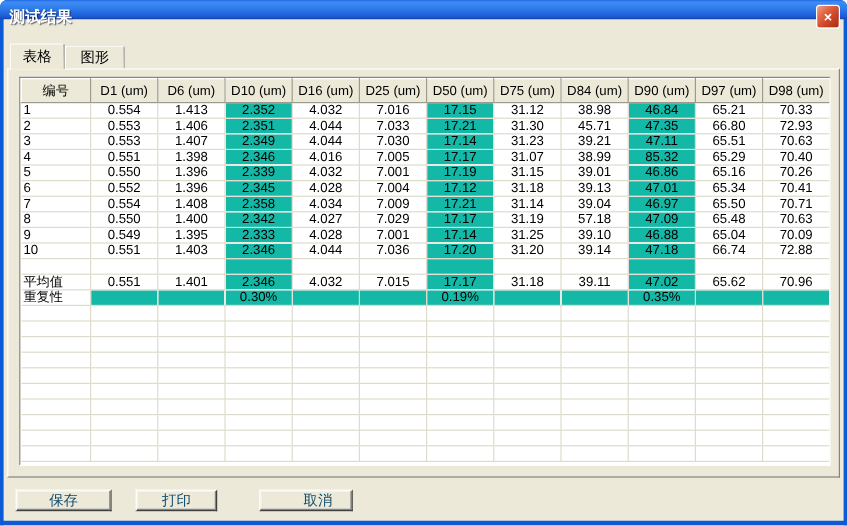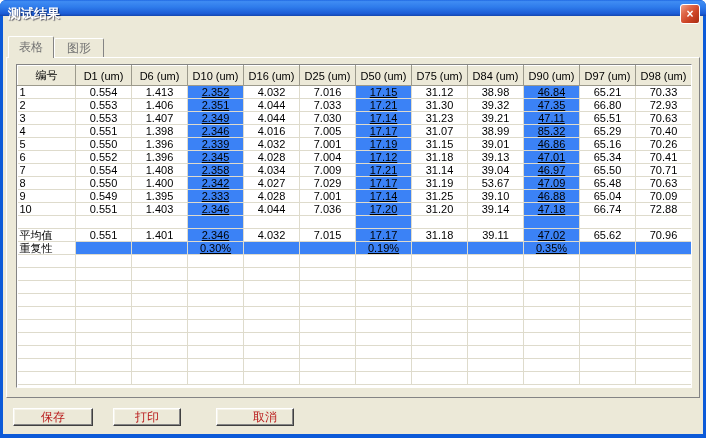--- a/index.html
+++ b/index.html
@@ -10,38 +10,38 @@
   .titlebar{position:absolute;top:0;left:0;width:706px;height:16px;
     background:linear-gradient(180deg,#2068E2 0%,#3F8CF3 10%,#2E7BEB 45%,#1C5CD6 85%,#1446AE 100%);
     border-radius:5px 5px 0 0;}
   .title{position:absolute;left:8px;top:0;line-height:27px;color:#fff;font-weight:bold;
     font-size:13px;text-shadow:1px 1px 1px rgba(0,0,30,.6);white-space:nowrap;}
   .closebtn{position:absolute;top:4px;right:6px;width:20px;height:20px;border-radius:3px;
     border:1px solid #fff;box-sizing:border-box;cursor:default;
     background:linear-gradient(135deg,#F0A38A 0%,#E06A4B 30%,#CE4527 60%,#A92C12 100%);
     color:#fff;font-weight:bold;font-size:12px;text-align:center;line-height:18px;}
   .tab{position:absolute;box-sizing:border-box;background:#ECE9D8;text-align:center;
-    font-size:12px;color:#737373;border:1px solid #848484;border-bottom:none;
+    font-size:12px;color:#000000;border:1px solid #848484;border-bottom:none;
     border-top-color:#fff;border-left-color:#fff;border-radius:2px 2px 0 0;}
   .tab.sel{left:8px;top:36px;width:46px;height:22px;line-height:21px;z-index:3;}
   .tab.unsel{left:54px;top:38px;width:50px;height:20px;line-height:19px;z-index:1;}
   .tabpage{position:absolute;left:6px;top:57px;width:694px;height:341px;box-sizing:border-box;
     background:#ECE9D8;border:1px solid #848484;border-top-color:#fff;border-left-color:#fff;z-index:2;}
   .gridbox{position:absolute;left:16px;top:64px;width:676px;height:324px;box-sizing:border-box;
     background:#fff;border:1px solid;border-color:#848484 #fff #fff #848484;overflow:hidden;z-index:4;}
   table.grid{border-collapse:collapse;table-layout:fixed;width:674px;}
   table.grid th{height:19px;background:#ECE9D8;font-weight:normal;font-size:11px;padding:0;
     border:1px solid;border-color:#fff #9c9a8c #9c9a8c #fff;white-space:nowrap;overflow:hidden;text-align:center;}
   table.grid td{height:12px;font-size:11px;line-height:12px;padding:0;text-align:center;
     background:#fff;border-right:1px solid #dedbcc;border-bottom:1px solid #dedbcc;
     white-space:nowrap;overflow:hidden;color:#000;}
   table.grid td.c-label{text-align:left;padding-left:2px;}
-  table.grid td.hl{background:#3b82f6;text-decoration:underline;}
+  table.grid td.hl{background:#14b8a6;}
   .btn{position:absolute;top:408px;height:18px;box-sizing:border-box;background:#ECE9D8;
-    font-size:12px;color:#b91c1c;text-align:center;line-height:15px;
+    font-size:12px;color:#0c4a6e;text-align:center;line-height:15px;
     border:1px solid;border-color:#fff #404040 #404040 #fff;
     box-shadow:inset -1px -1px 0 #848484, inset 1px 1px 0 #f6f4ea;}
   .btn.save{left:13px;width:80px;}
   .btn.print{left:113px;width:68px;}
   .btn.cancel{left:216px;width:78px;padding-left:26px;}
 </style>
 </head>
 <body>
 
 <div class="dialog">
@@ -103,21 +103,21 @@
           </tr>
           <tr>
             <td class="c-label">2</td>
             <td>0.553</td>
             <td>1.406</td>
             <td class="hl">2.351</td>
             <td>4.044</td>
             <td>7.033</td>
             <td class="hl">17.21</td>
             <td>31.30</td>
-            <td>39.32</td>
+            <td>45.71</td>
             <td class="hl">47.35</td>
             <td>66.80</td>
             <td>72.93</td>
           </tr>
           <tr>
             <td class="c-label">3</td>
             <td>0.553</td>
             <td>1.407</td>
             <td class="hl">2.349</td>
             <td>4.044</td>
@@ -187,21 +187,21 @@
           </tr>
           <tr>
             <td class="c-label">8</td>
             <td>0.550</td>
             <td>1.400</td>
             <td class="hl">2.342</td>
             <td>4.027</td>
             <td>7.029</td>
             <td class="hl">17.17</td>
             <td>31.19</td>
-            <td>53.67</td>
+            <td>57.18</td>
             <td class="hl">47.09</td>
             <td>65.48</td>
             <td>70.63</td>
           </tr>
           <tr>
             <td class="c-label">9</td>
             <td>0.549</td>
             <td>1.395</td>
             <td class="hl">2.333</td>
             <td>4.028</td>

